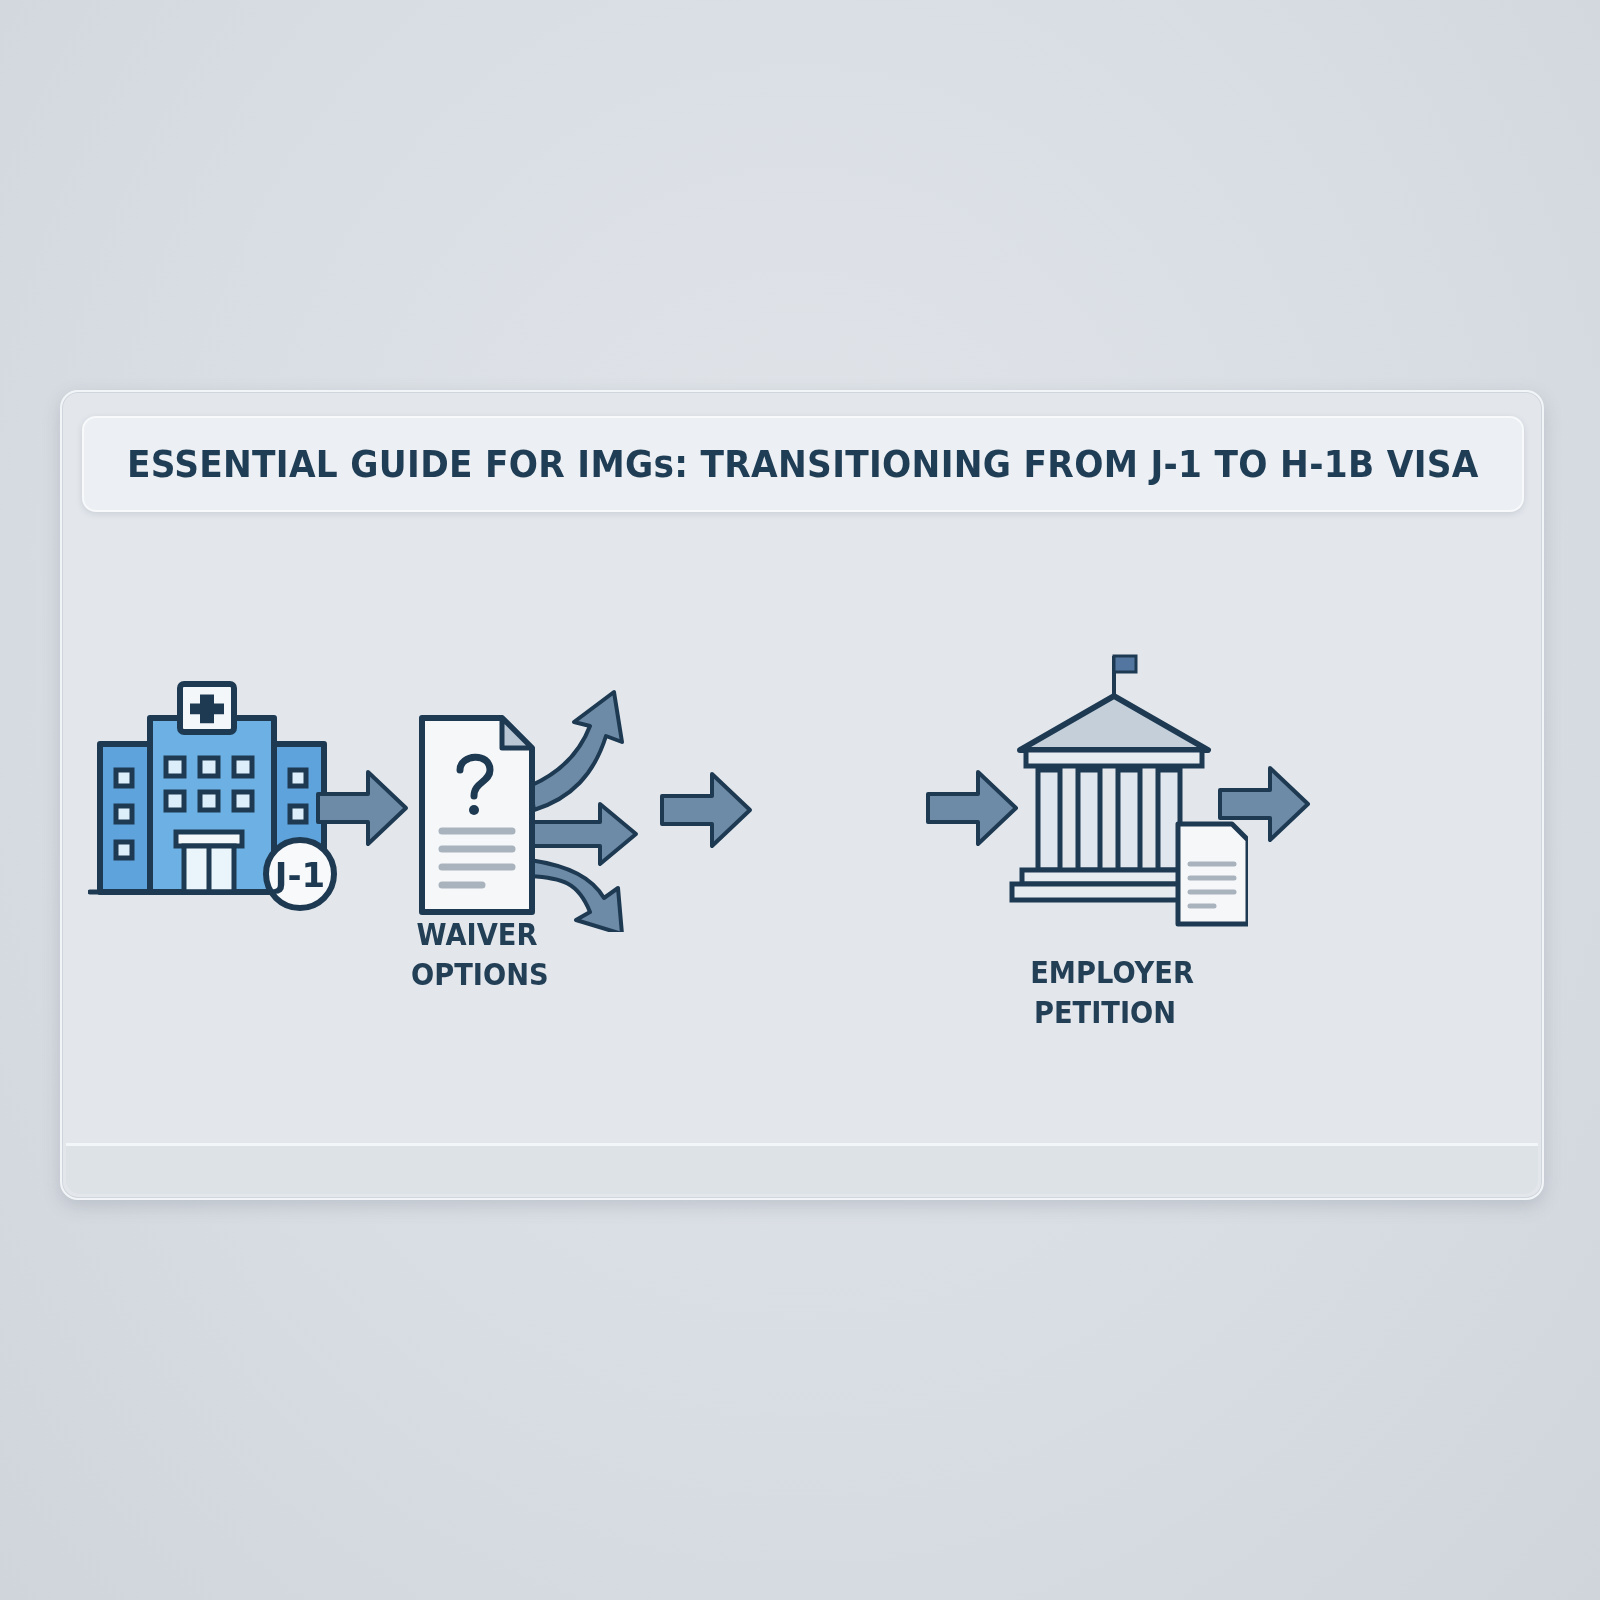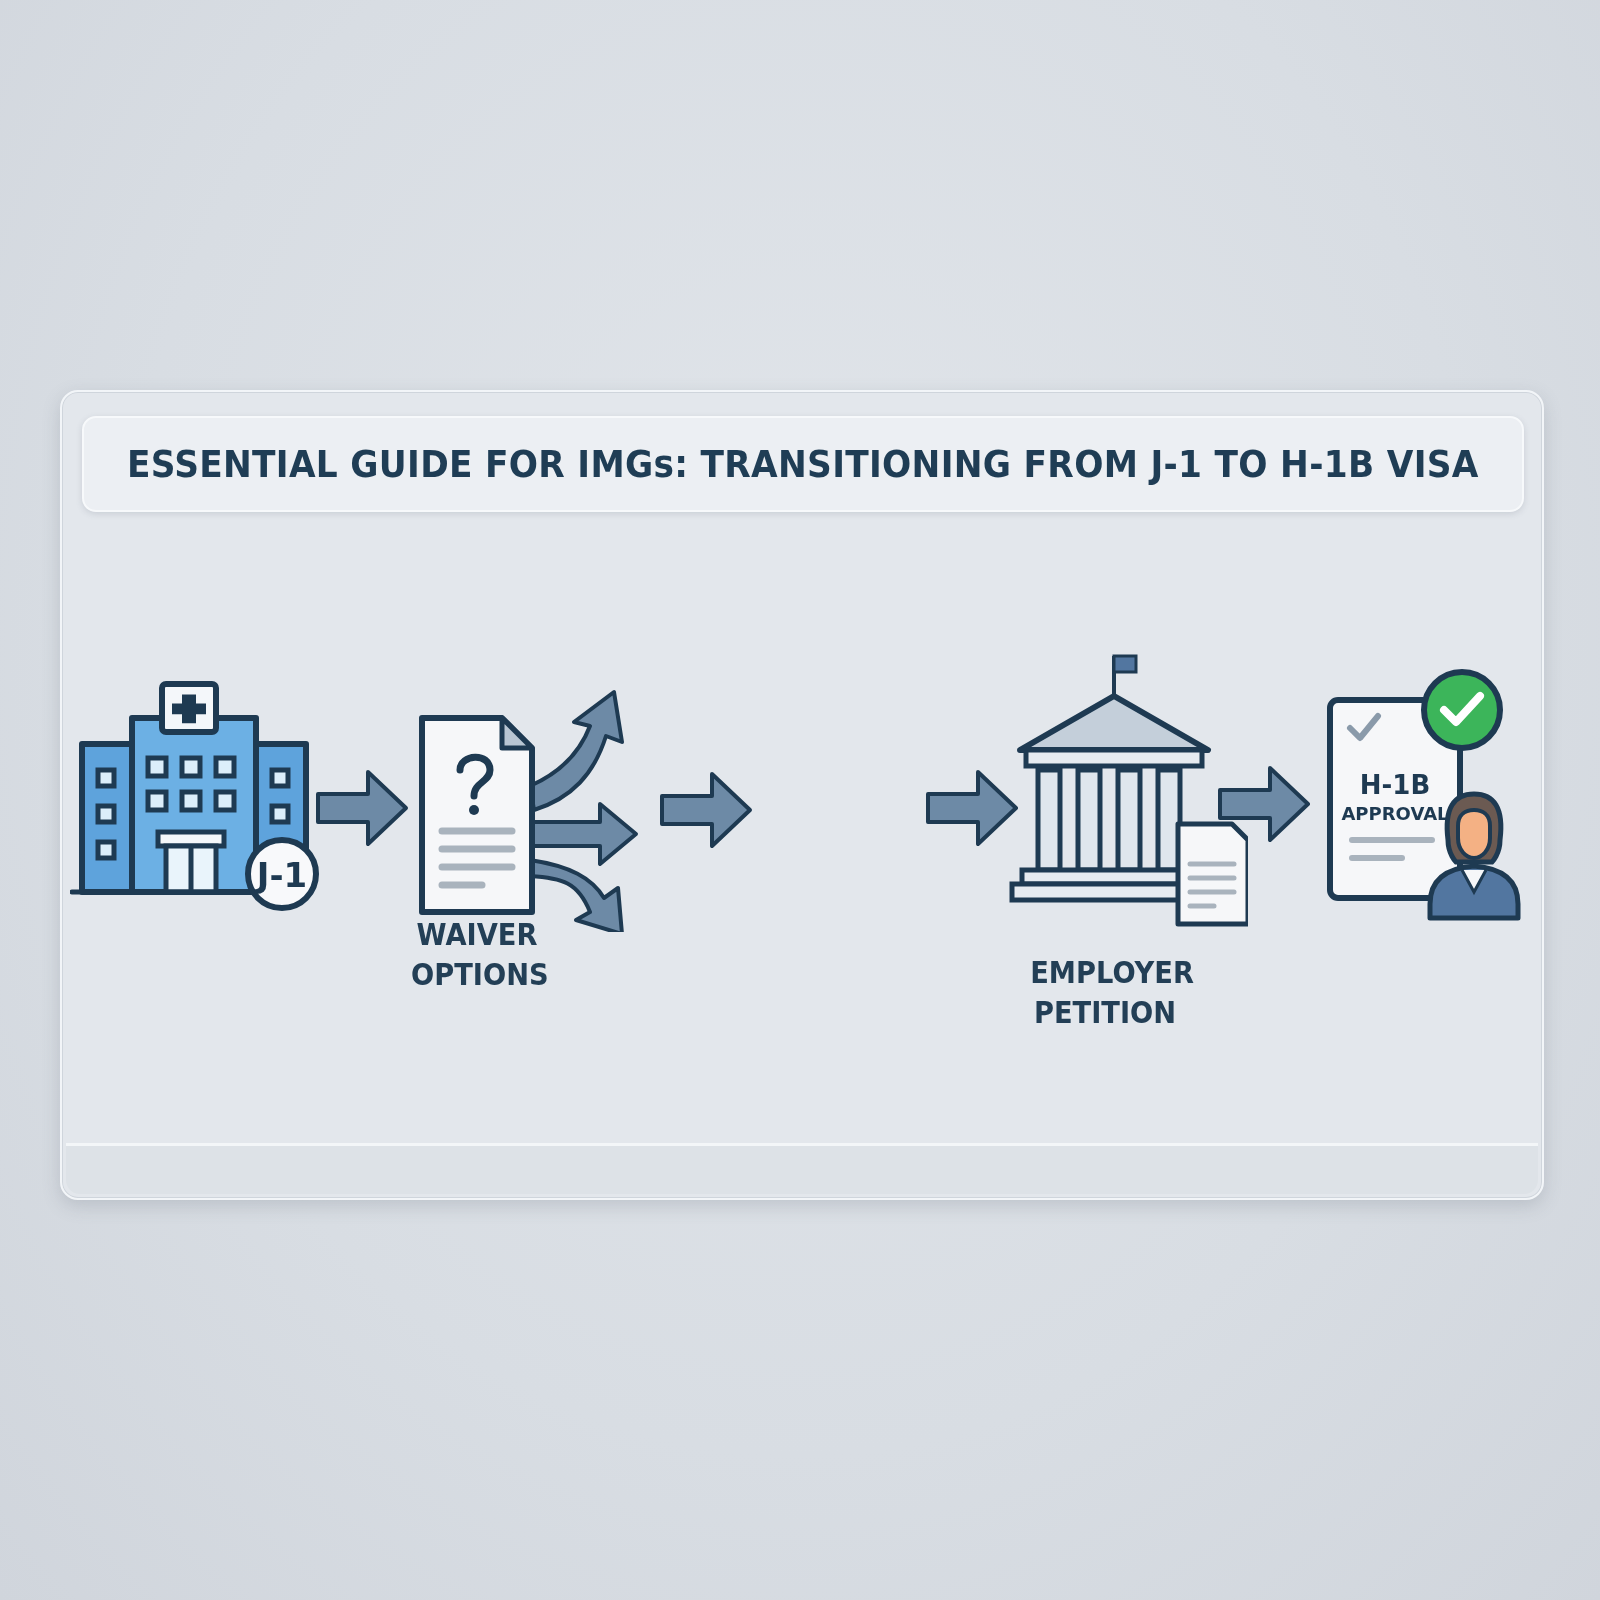--- a/index.html
+++ b/index.html
@@ -63,21 +63,21 @@
 </head>
 <body>
 
 <div class="page">
   <div class="card">
 
     <div class="title-bar">
       <div class="title">ESSENTIAL GUIDE FOR IMGs: TRANSITIONING FROM J-1 TO H-1B VISA</div>
     </div>
 
-    <div class="step" style="left:8px; top:282px; width:260px; height:240px;">
+    <div class="step" style="left:26px; top:282px; width:260px; height:240px;">
       <svg width="260" height="240" viewBox="0 0 260 240">
         <g stroke="#1e3a52" stroke-width="6" stroke-linejoin="round">
 
           <rect x="12" y="70" width="50" height="148" fill="#5ea3dc"></rect>
           <rect x="186" y="70" width="50" height="148" fill="#5ea3dc"></rect>
 
           <rect x="62" y="44" width="124" height="174" fill="#6cb0e4"></rect>
 
           <rect x="92" y="10" width="54" height="48" rx="4" fill="#f4f7fa"></rect>
         </g>
@@ -187,41 +187,16 @@
     </div>
     <div class="label" style="left:958px; top:560px; width:170px;">
       <div>EMPLOYER</div>
       <div>PETITION</div>
     </div>
 
     <svg class="flow-arrow" style="left:1154px; top:372px;" width="96" height="80" viewBox="0 0 96 80">
       <path d="M4 26 h50 v-22 l38 36 l-38 36 v-22 h-50z" fill="#6d8aa6" stroke="#1e3a52" stroke-width="4" stroke-linejoin="round"></path>
     </svg>
 
-    <div class="step" style="left:1260px; top:276px; width:200px; height:270px;">
-      <svg width="200" height="270" viewBox="0 0 200 270">
-
-        <rect x="8" y="32" width="130" height="198" rx="8" fill="#f6f7f9" stroke="#1e3a52" stroke-width="6"></rect>
-        <path d="M28 60 l10 10 l18 -22" fill="none" stroke="#8a9aaa" stroke-width="6" stroke-linecap="round" stroke-linejoin="round"></path>
-        <text x="73" y="126" font-size="26" fill="#1e3a52" text-anchor="middle">H-1B</text>
-        <text x="73" y="152" font-size="18" fill="#1e3a52" text-anchor="middle">APPROVAL</text>
-        <g stroke="#a9b3bd" stroke-width="6" stroke-linecap="round">
-          <line x1="30" y1="172" x2="110" y2="172"></line>
-          <line x1="30" y1="190" x2="80" y2="190"></line>
-        </g>
-
-        <g>
-          <circle cx="140" cy="42" r="38" fill="#3cb55a" stroke="#1e3a52" stroke-width="6"></circle>
-          <path d="M122 42 l12 12 l24 -26" fill="none" stroke="#ffffff" stroke-width="8" stroke-linecap="round" stroke-linejoin="round"></path>
-        </g>
-
-        <g>
-          <path d="M108 236 C108 210, 126 200, 152 198 C178 200, 196 210, 196 236 v14 h-88z" fill="#5276a0" stroke="#1e3a52" stroke-width="5" stroke-linejoin="round"></path>
-          <path d="M140 202 l12 22 l12 -22" fill="#f6f7f9" stroke="#1e3a52" stroke-width="3"></path>
-          <path d="M126 172 C122 140, 132 126, 152 126 C172 126, 182 140, 178 172 C178 186, 170 194, 170 194 h-36 C134 194, 126 186, 126 172z" fill="#6b5a52" stroke="#1e3a52" stroke-width="5"></path>
-          <path d="M136 158 C136 146, 144 142, 152 142 C160 142, 168 146, 168 158 v12 C168 182, 160 190, 152 190 C144 190, 136 182, 136 170z" fill="#f4b184" stroke="#1e3a52" stroke-width="4"></path>
-        </g>
-      </svg>
-    </div>
 
     <div class="card-footer"></div>
   </div>
 </div>
 
 </body></html>

